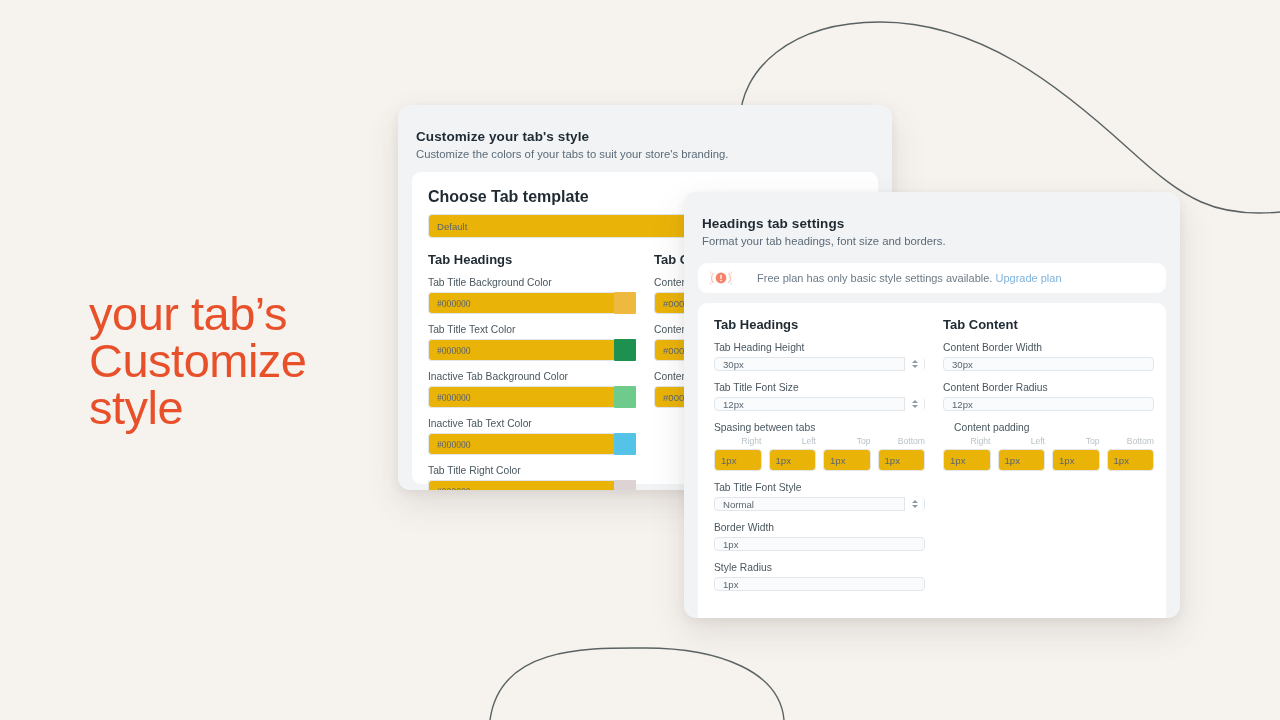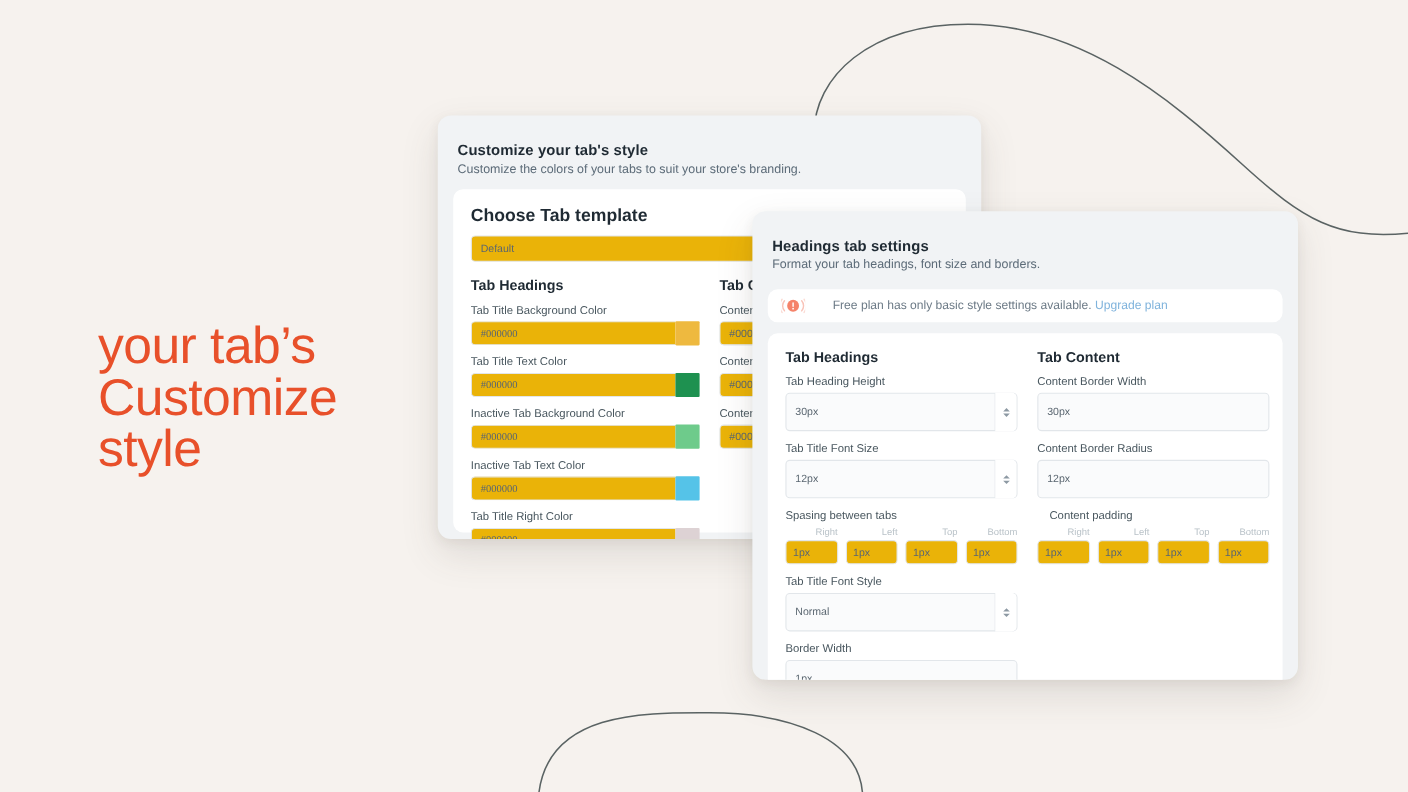--- a/index.html
+++ b/index.html
@@ -63,21 +63,21 @@
   
   .sect-title { font-size: 13px; font-weight: 700; color: #1f2a33; }
   .f-label { font-size: 10.3px; color: #49575f; margin-bottom: 4px; }
   .f-sublabel { font-size: 8.6px; color: #b9c2c8; margin-bottom: 3px; }
   .inp {
     height: 22px; border: 1px solid #e2e6ea; border-radius: 4px;
     background: #fafbfc; display: flex; align-items: center;
     padding: 0 8px; font-size: 9.6px; color: #5a6670;
   }
   .inp.white { background: #eab308; }
-  .inp.tall { height: 35px; }
+  .inp.tall { height: 14px; }
   .stepper { position: relative; padding-right: 24px; }
   .step-btn {
     position: absolute; right: 0; top: -1px; bottom: -1px; width: 20px;
     border-left: 1px solid #e2e6ea; background: #fff;
     border-radius: 0 4px 4px 0;
     display: flex; flex-direction: column; align-items: center; justify-content: center;
     gap: 2px;
   }
   .chev { width: 0; height: 0; border-left: 3px solid transparent; border-right: 3px solid transparent; }
   .chev.up { border-bottom: 3.5px solid #8d99a3; }

